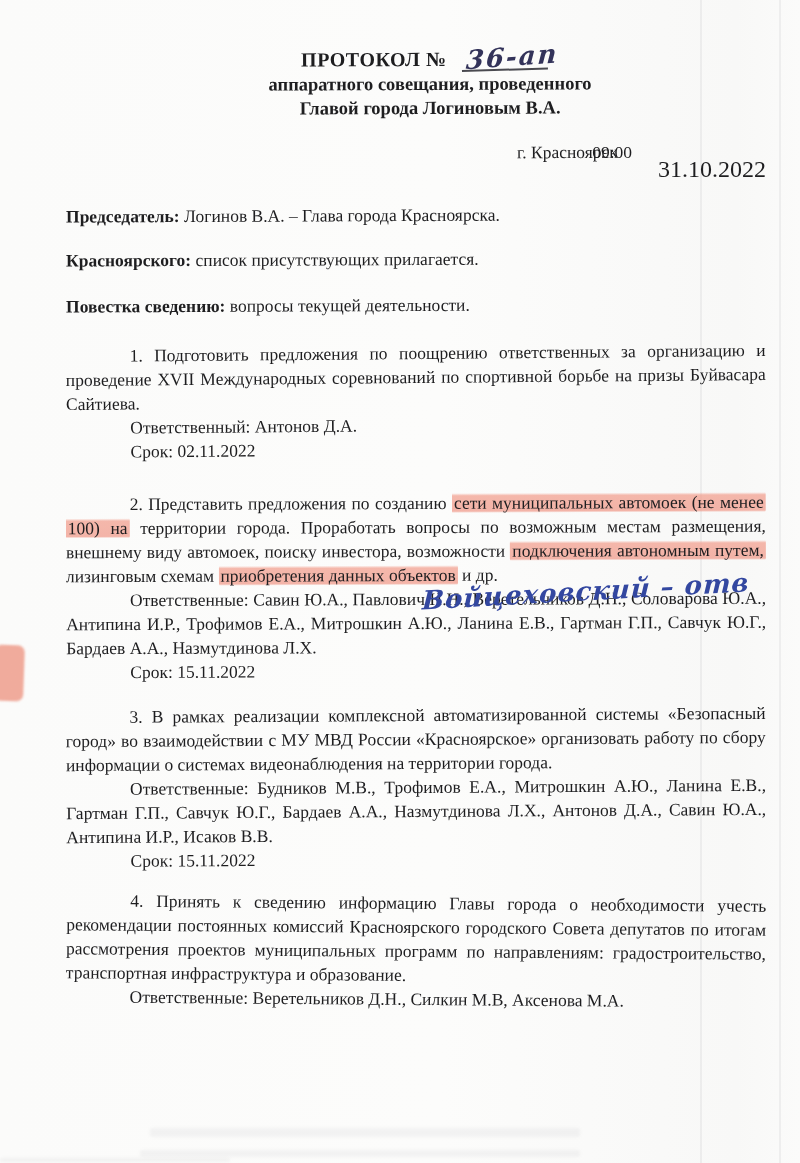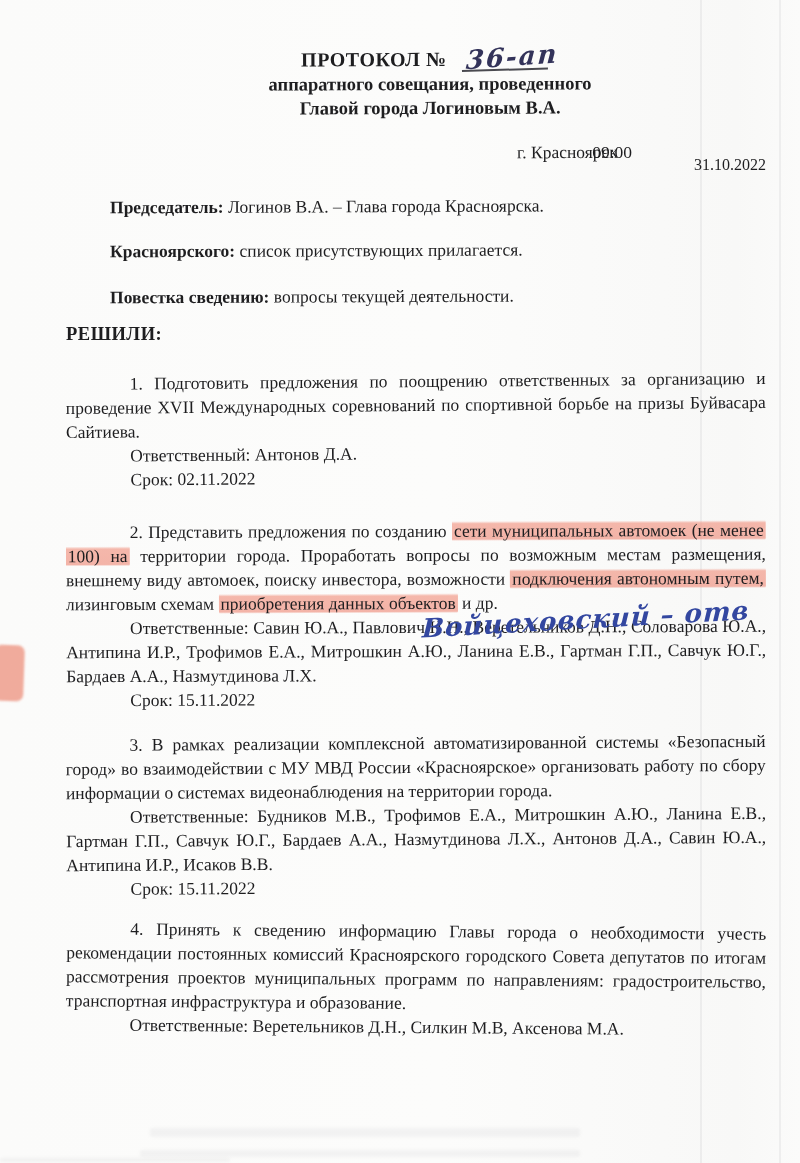--- a/index.html
+++ b/index.html
@@ -33,24 +33,24 @@
     font-family:"DejaVu Serif",serif;font-style:italic;font-weight:bold;
     font-size:26px;color:#33335a;letter-spacing:2px;
     transform:rotate(-4deg) skewX(-8deg);
   }
   .num-underline{position:absolute;left:-4px;bottom:1px;width:86px;height:2px;background:#4a4a50;transform:rotate(-1.5deg);}
   .subtitle{font-weight:bold;font-size:18.5px;line-height:24px;}
 
   .meta-row{display:flex;justify-content:flex-end;align-items:flex-start;margin-top:22px;font-size:17.5px;}
   .meta-city{transform:rotate(-0.4deg);}
   .meta-time{transform:translateX(-26px);}
-  .meta-date{margin-top:14px;font-size:16px;margin-left:36px;}
+  .meta-date{margin-top:14px;font-size:24px;}
 
   .kv{margin-top:20px;font-size:17.5px;line-height:24px;transform:rotate(-0.25deg);}
-  .kv b{font-weight:bold;margin-left:44px;}
+  .kv b{font-weight:bold;}
   .resolved{margin-top:16px;font-weight:bold;font-size:18.5px;letter-spacing:0.5px;}
 
   .item{margin-top:24px;font-size:17.5px;line-height:24px;position:relative;}
   .item p{margin:0;text-align:justify;text-indent:64px;}
   .plain-line{margin:0;margin-left:64px;text-align:left;text-indent:0;}
   .resp-par{margin:0;text-align:justify;text-indent:64px;}
 
   .i1{transform:rotate(-0.5deg);}
   .i2{margin-top:30px;transform:rotate(-0.2deg);}
   .i3{margin-top:20px;transform:rotate(-0.35deg);}
@@ -117,21 +117,20 @@
     <div class="kv">
       <b>Красноярского:</b>
       <span>список присутствующих прилагается.</span>
     </div>
 
     <div class="kv" style="margin-top:22px;">
       <b>Повестка сведению:</b>
       <span>вопросы текущей деятельности.</span>
     </div>
 
-    <div class="resolved">РЕШИЛИ:</div>
 
     <div class="item i1">
       <p>1. Подготовить предложения по поощрению ответственных за организацию и проведение XVII Международных соревнований по спортивной борьбе на призы Буйвасара Сайтиева.</p>
       <div class="plain-line">Ответственный: Антонов Д.А.</div>
       <div class="plain-line">Срок: 02.11.2022</div>
     </div>
 
     <div class="item i2">
       <p><span>2. Представить предложения по созданию </span><span class="hl">сети муниципальных автомоек (не менее 100) на</span><span> территории города. Проработать вопросы по возможным местам размещения, внешнему виду автомоек, поиску инвестора, возможности </span><span class="hl">подключения автономным путем,</span><span> лизинговым схемам </span><span class="hl">приобретения данных объектов</span><span> и др.</span></p>
       <p class="resp-par">Ответственные: Савин Ю.А., Павлович Н.Н., Веретельников Д.Н., Соловарова Ю.А., Антипина И.Р., Трофимов Е.А., Митрошкин А.Ю., Ланина Е.В., Гартман Г.П., Савчук Ю.Г., Бардаев А.А., Назмутдинова Л.Х.</p>

